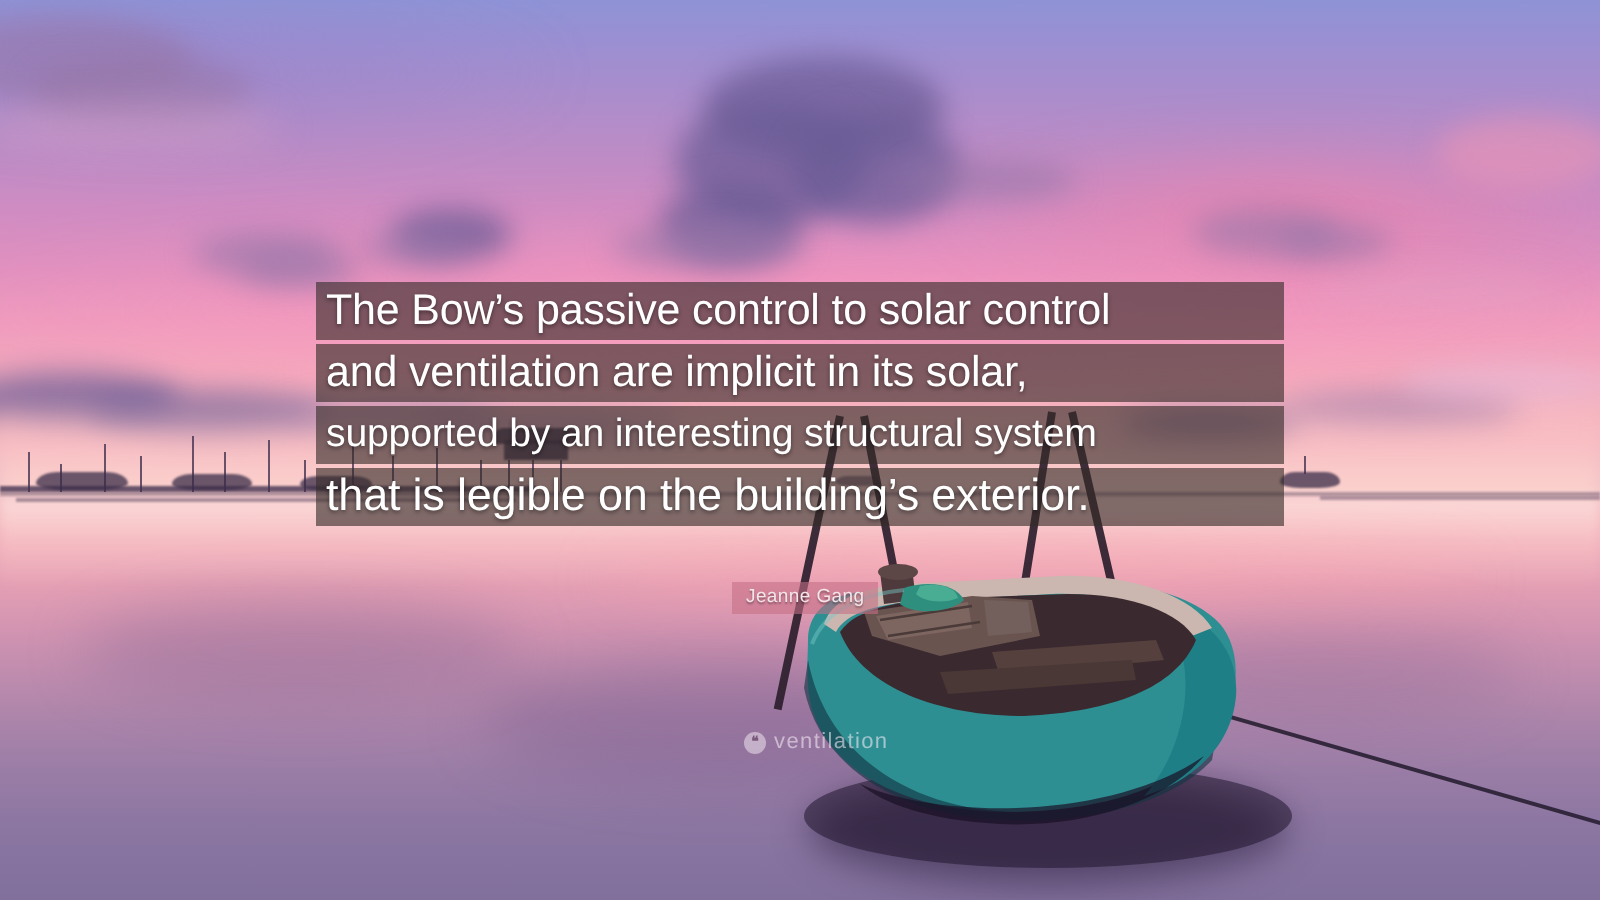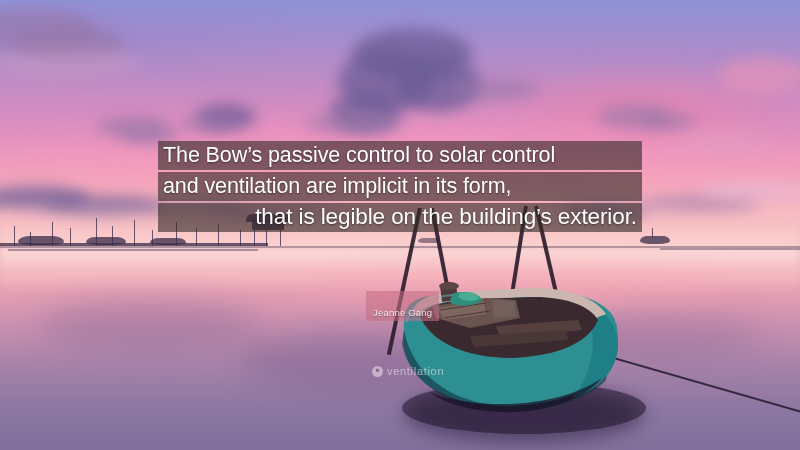--- a/index.html
+++ b/index.html
@@ -183,28 +183,28 @@
     line-height: 24px;
     font-weight: 400;
     letter-spacing: -0.1px;
     white-space: nowrap;
     padding: 2px 5px 3px 5px;
     margin-bottom: 2px;
     background: rgba(54, 44, 40, 0.62);
     text-shadow: 0 1px 2px rgba(0,0,0,0.45);
   }
   .q-line.l3 { font-size: 19.6px; }
-  .q-line.l4 { font-size: 22.5px; text-align: right; }
+  .q-line.l4 { font-size: 22.5px; }
 
   .author {
     position: absolute;
     left: 366px; top: 291px;
     z-index: 30;
     display: inline-block;
-    padding: 16px 7px 3px 7px;
+    padding: 2px 7px 3px 7px;
     background: rgba(196, 110, 132, 0.58);
     color: #f2e6ea;
     font-size: 9.5px;
     line-height: 11px;
     letter-spacing: 0.2px;
     white-space: nowrap;
     text-shadow: 0 1px 1px rgba(0,0,0,0.35);
   }
 
   
@@ -385,21 +385,22 @@
 
       <path d="M 406 322 C 412 306, 430 297, 452 295" stroke="rgba(120,200,200,0.45)" stroke-width="2" fill="none"></path>
 
       <path d="M 430 392 C 470 410, 556 410, 602 378
                C 584 400, 544 414, 500 412 C 464 410, 442 402, 430 392 Z" fill="rgba(24,16,36,0.70)"></path>
     </svg>
   </div>
 
   <div class="quote-block">
     <span class="q-line l1">The Bow’s passive control to solar control</span>
-    <span class="q-line l2">and ventilation are implicit in its form,</span>
+    <span class="q-line l2">and ventilation are implicit in its solar,</span>
+    <span class="q-line l3">supported by an interesting structural system</span>
     <span class="q-line l4">that is legible on the building’s exterior.</span>
   </div>
 
   <div class="author">Jeanne Gang</div>
 
   <div class="watermark">
     <span class="wm-badge">❝</span>
     <span class="wm-text">ventilation</span>
   </div>
 

